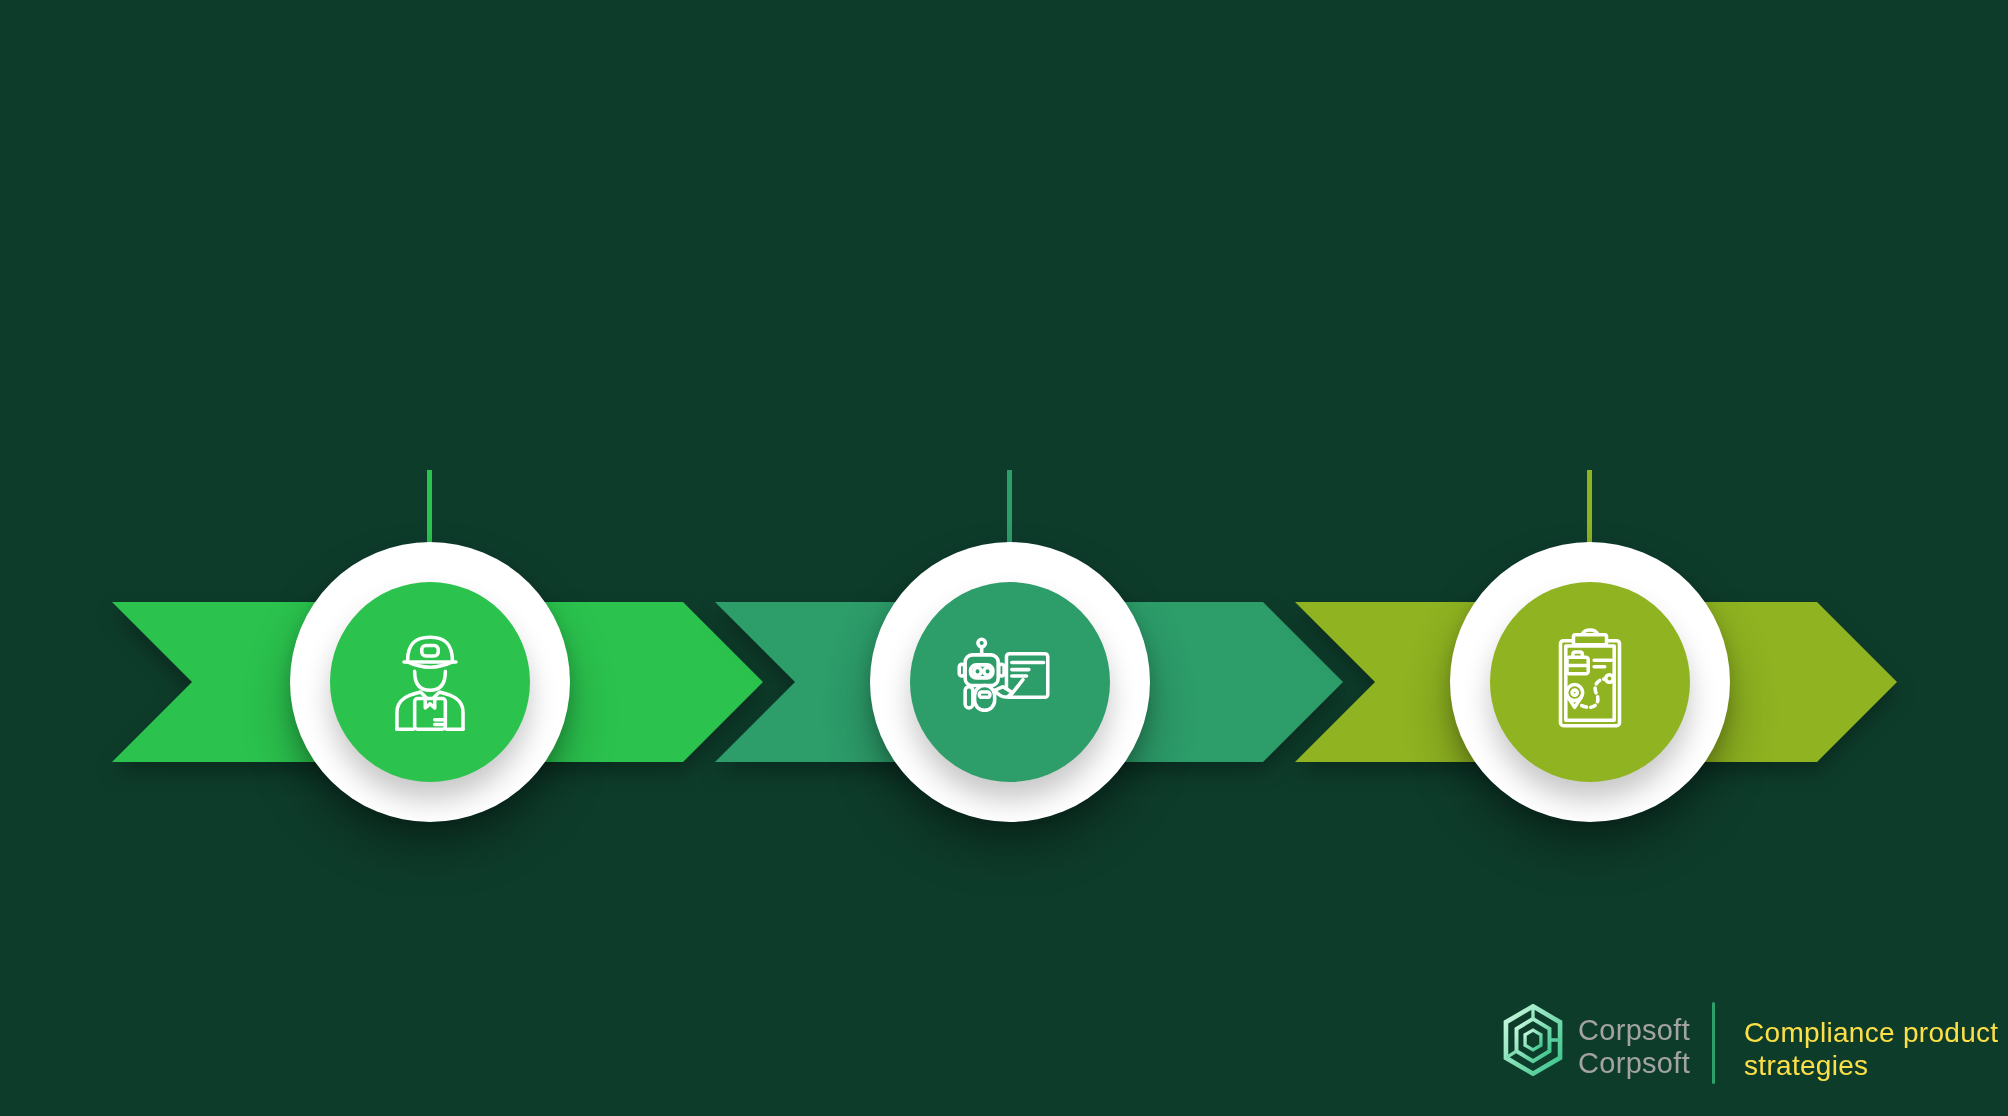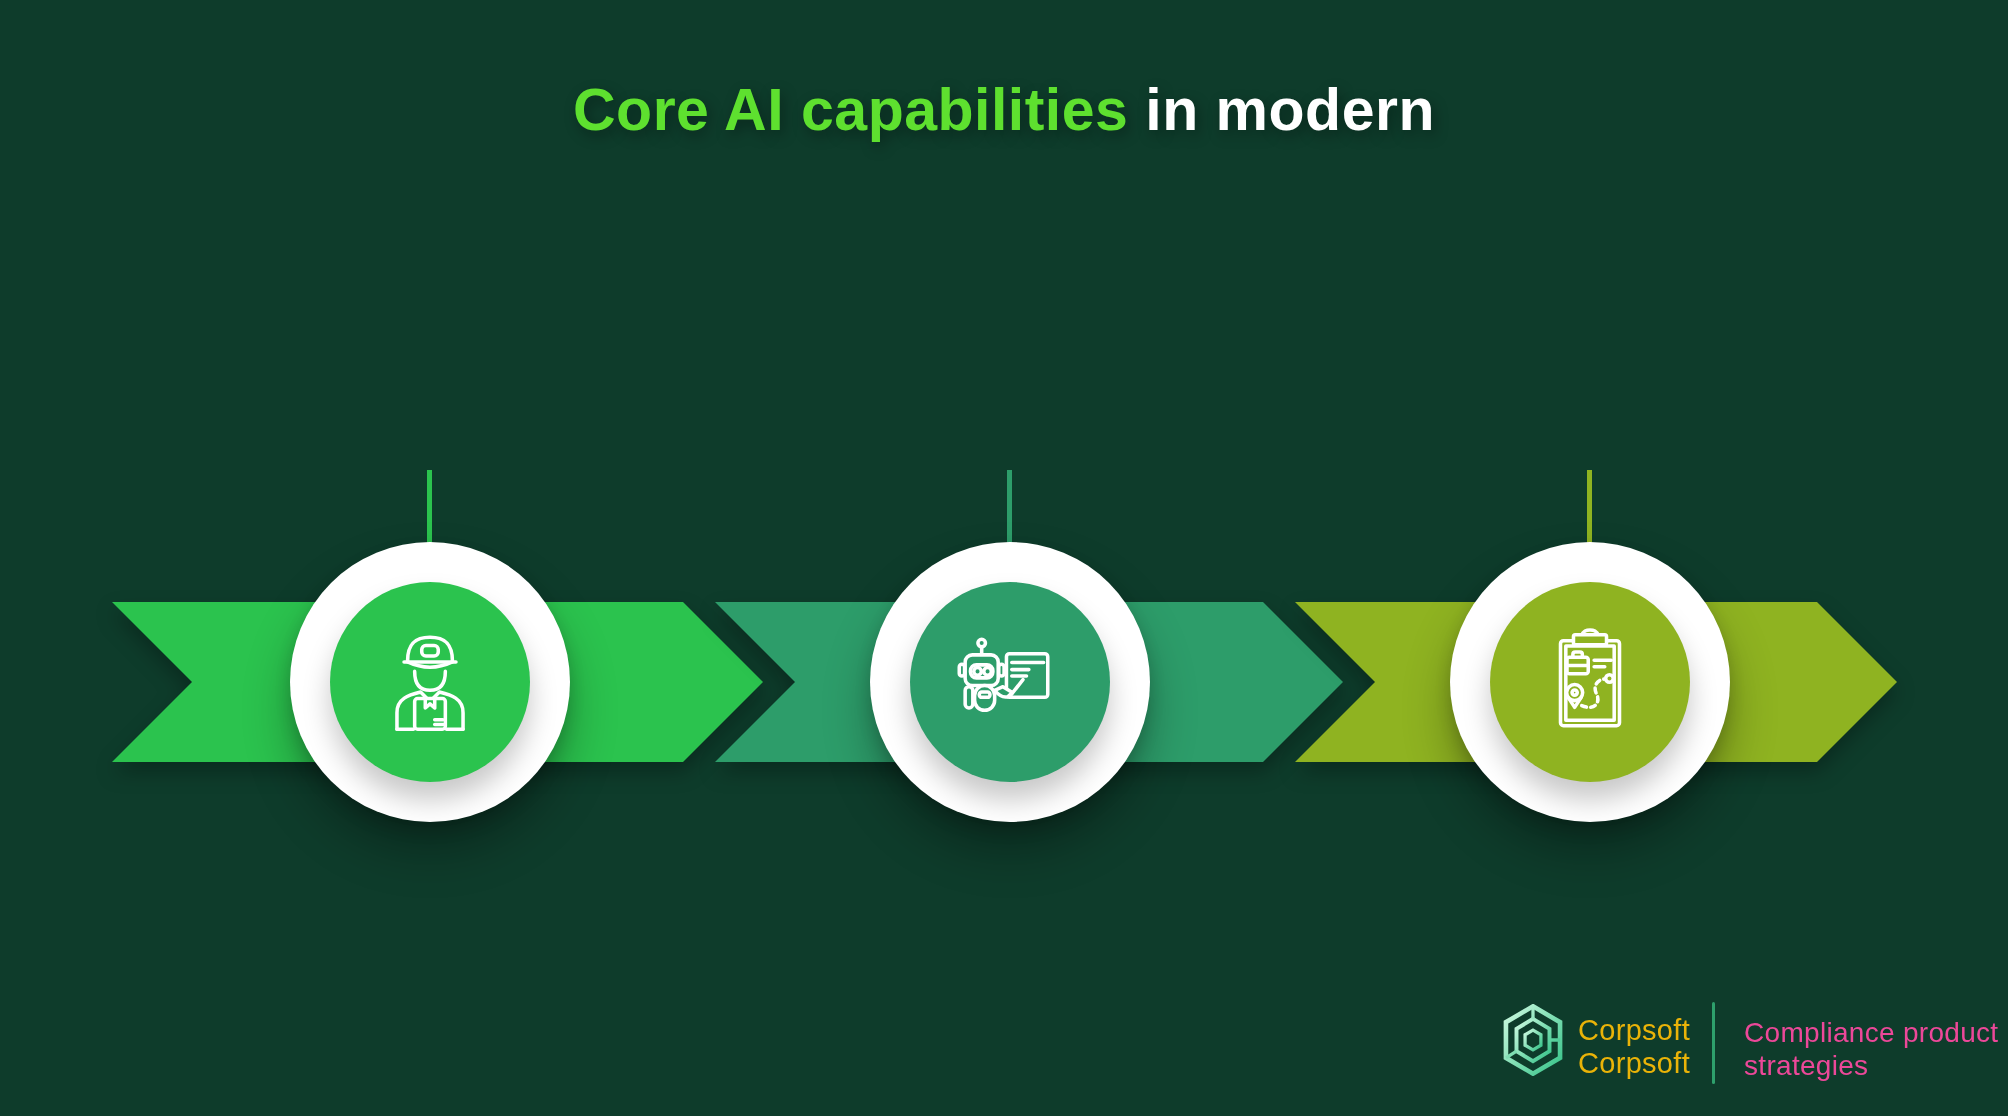--- a/index.html
+++ b/index.html
@@ -59,31 +59,30 @@
                 box-shadow:0 18px 28px rgba(0,0,0,.22);}
   .icon{width:118px;height:118px;display:block;}
   .icon *{vector-effect:none;}
   .icon .st{fill:none;stroke:#fff;stroke-width:3;stroke-linecap:round;stroke-linejoin:round;}
   .icon .bgfill{fill:var(--c);stroke:#fff;stroke-width:3;stroke-linecap:round;stroke-linejoin:round;}
   .icon .dash{stroke-dasharray:4.2 3.6;}
 
   
   .footer{position:absolute;left:0;top:0;width:100%;height:100%;pointer-events:none;}
   .logo-mark{position:absolute;left:1500px;top:1004px;width:66px;height:72px;}
-  .brand{position:absolute;left:1578px;top:1014px;color:#eab308;font-size:29px;line-height:33px;font-weight:500;letter-spacing:.3px;}
+  .brand{position:absolute;left:1578px;top:1014px;color:#a3a3a3;font-size:29px;line-height:33px;font-weight:500;letter-spacing:.3px;}
   .v-divider{position:absolute;left:1712px;top:1002px;width:3px;height:82px;background:var(--divider);border-radius:2px;}
-  .tagline{position:absolute;left:1744px;top:1016px;color:#ec4899;font-size:28px;line-height:33px;font-weight:400;letter-spacing:.3px;}
+  .tagline{position:absolute;left:1744px;top:1016px;color:#fde047;font-size:28px;line-height:33px;font-weight:400;letter-spacing:.3px;}
 </style>
 </head>
 <body>
 
 <div class="canvas">
 
   <h1 class="title">
-    <span class="line"><span class="hl">Core AI capabilities</span> <span>in modern</span></span>
   </h1>
 
   <div class="step" style="--c: #2BC34E;">
     <div class="band-wrap b1">
         <div class="band" style="background: rgb(43, 195, 78);"></div>
       </div>
     <div class="connector c1" style="background: rgb(43, 195, 78);"></div>
     <div class="circle-outer o1">
       <div class="circle-inner" style="background: rgb(43, 195, 78);">
         <svg class="icon" viewBox="0 0 100 100" aria-hidden="true">

